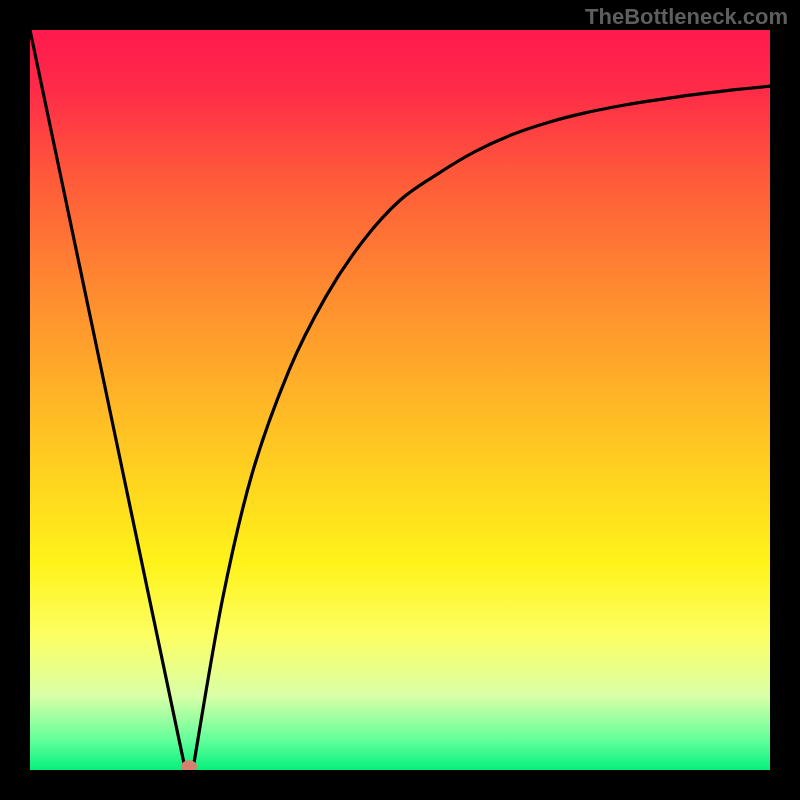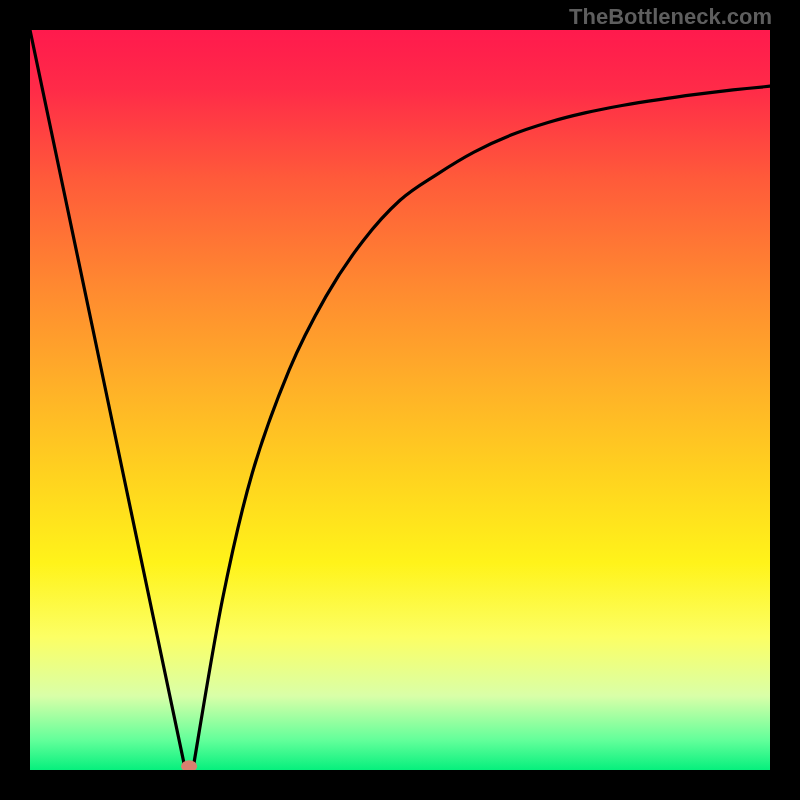--- a/index.html
+++ b/index.html
@@ -1,21 +1,21 @@
 <!DOCTYPE html>
 <html><head>
 <meta charset="utf-8">
 <style>
   * { margin: 0; padding: 0; box-sizing: border-box; }
   html, body { width: 800px; height: 800px; overflow: hidden; }
   body { position: relative; background: #000; }
   .attribution {
     position: absolute;
     top: 4px;
-    right: 28px;
+    right: 12px;
     font-family: Arial, Helvetica, sans-serif;
     font-size: 22px;
     font-weight: 600;
     color: #5e5e5e;
     z-index: 10;
   }
   .frame {
     position: absolute;
     left: 30px;
     top: 30px;

